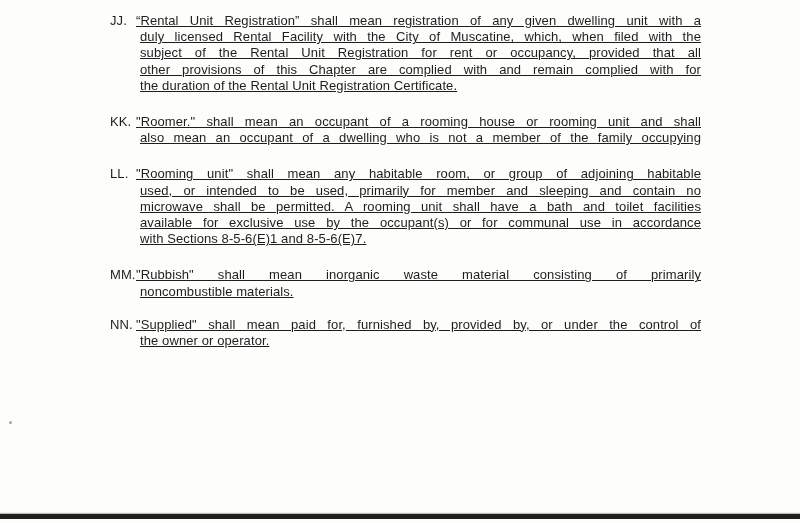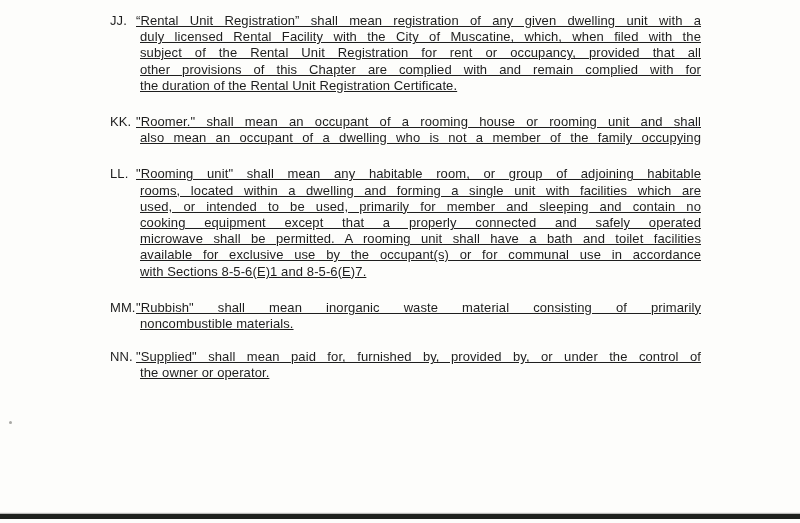--- a/index.html
+++ b/index.html
@@ -70,23 +70,21 @@
     <div class="line cont last">the duration of the Rental Unit Registration Certificate.</div>
   </div>
 
   <div class="item">
     <div class="line first"><span class="label">KK.</span><span>"Roomer." shall mean an occupant of a rooming house or rooming unit and shall</span></div>
     <div class="line cont">also mean an occupant of a dwelling who is not a member of the family occupying</div>
   </div>
 
   <div class="item">
     <div class="line first"><span class="label">LL.</span><span>"Rooming unit" shall mean any habitable room, or group of adjoining habitable</span></div>
-    <div class="line cont">rooms, located within a dwelling and forming a single unit with facilities which are</div>
     <div class="line cont">used, or intended to be used, primarily for member and sleeping and contain no</div>
-    <div class="line cont">cooking equipment except that a properly connected and safely operated</div>
     <div class="line cont">microwave shall be permitted. A rooming unit shall have a bath and toilet facilities</div>
     <div class="line cont">available for exclusive use by the occupant(s) or for communal use in accordance</div>
     <div class="line cont last">with Sections 8-5-6(E)1 and 8-5-6(E)7.</div>
   </div>
 
   <div class="item tight">
     <div class="line first"><span class="label">MM.</span><span>"Rubbish" shall mean inorganic waste material consisting of primarily</span></div>
     <div class="line cont last">noncombustible materials.</div>
   </div>
 

